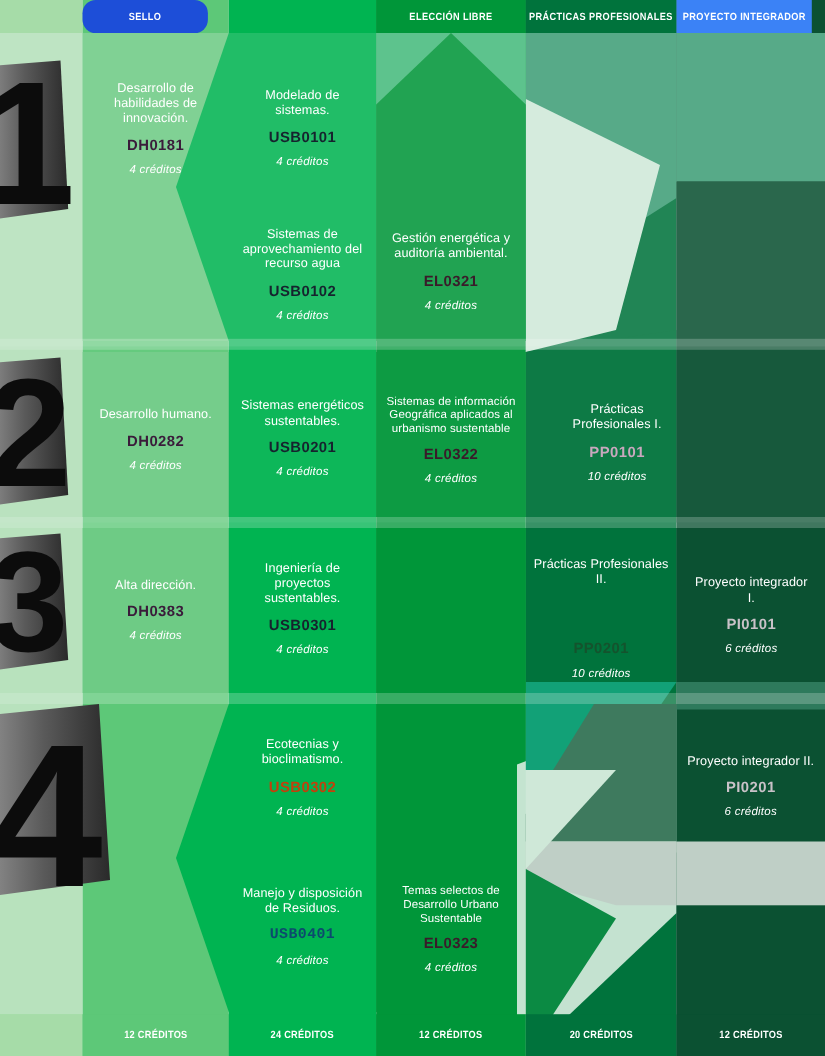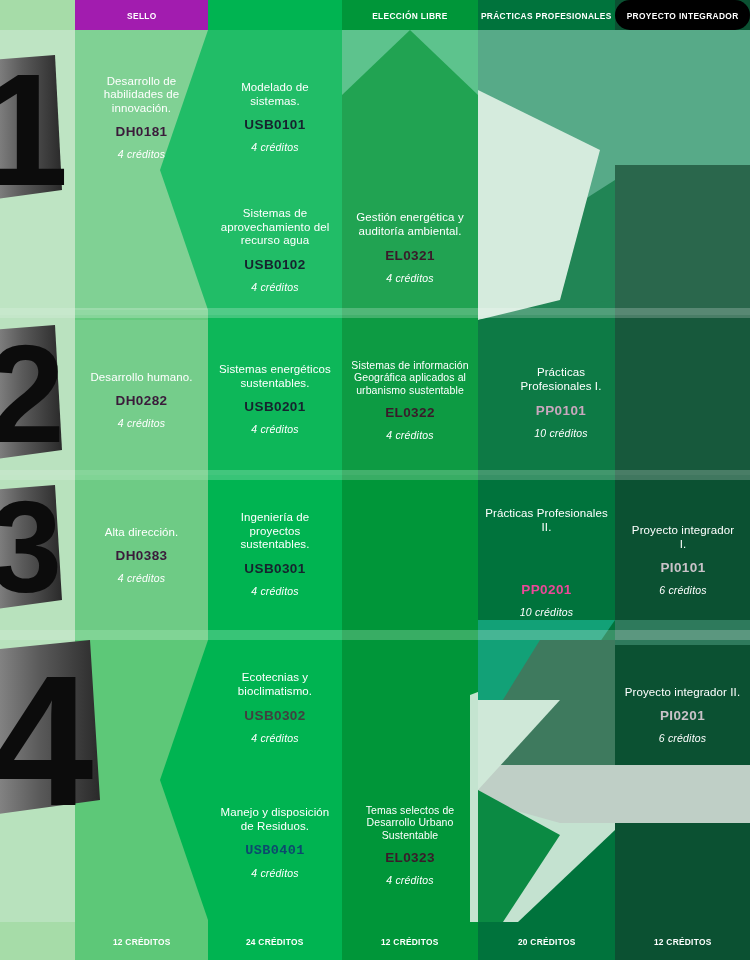--- a/index.html
+++ b/index.html
@@ -154,30 +154,30 @@
     <g>
       <polygon points="-10,650 90,640 100,800 -10,815" fill="url(#extrude)"></polygon>
       <text x="42" y="805" font-family="'Liberation Sans',sans-serif" font-size="185" font-weight="700" fill="#0c0c0c" text-anchor="middle">4</text>
     </g>
   </svg>
 
   <div id="header">
     <div class="hcell" style="left:0;width:75px;background:#A6DCA8;">
       <span></span>
     </div>
-    <div class="hcell" style="left:75px;width:133px;background:#a21caf;">
+    <div class="hcell" style="left:75px;width:114px;background:#1d4ed8;border-radius:12px;">
       <span>SELLO</span>
     </div>
     <div class="hcell" style="left:342px;width:136px;background:#009639;">
       <span>ELECCIÓN LIBRE</span>
     </div>
     <div class="hcell" style="left:478px;width:137px;background:#00733C;">
       <span>PRÁCTICAS PROFESIONALES</span>
     </div>
-    <div class="hcell" style="left:615px;width:135px;background:#000000;border-radius:15px;">
+    <div class="hcell" style="left:615px;width:123px;background:#3b82f6;">
       <span>PROYECTO INTEGRADOR</span>
     </div>
   </div>
 
   <div class="card" style="left:75px;top:55px;width:133px;height:125px;">
     <div class="c-title">Desarrollo de habilidades de innovación.</div>
     <div class="c-code" style="color:#3A1B3A;">DH0181</div>
     <div class="c-cred">4 créditos</div>
   </div>
 
@@ -212,21 +212,21 @@
   </div>
 
   <div class="card" style="left:208px;top:495px;width:134px;height:118px;">
     <div class="c-title">Ingeniería de proyectos sustentables.</div>
     <div class="c-code" style="color:#16232E;">USB0301</div>
     <div class="c-cred">4 créditos</div>
   </div>
 
   <div class="card" style="left:208px;top:655px;width:134px;height:105px;">
     <div class="c-title">Ecotecnias y bioclimatismo.</div>
-    <div class="c-code" style="color:#404040;">USB0302</div>
+    <div class="c-code" style="color:#c2410c;">USB0302</div>
     <div class="c-cred">4 créditos</div>
   </div>
 
   <div class="card" style="left:208px;top:785px;width:134px;height:115px;">
     <div class="c-title">Manejo y disposición de Residuos.</div>
     <div class="c-code" style="color:#0c4a6e;font-family:Liberation Mono, monospace;">USB0401</div>
     <div class="c-cred">4 créditos</div>
   </div>
 
   <div class="card" style="left:342px;top:195px;width:136px;height:105px;">
@@ -248,21 +248,21 @@
   </div>
 
   <div class="card" style="left:478px;top:350px;width:137px;height:105px;padding-left:36px;">
     <div class="c-title">Prácticas Profesionales I.</div>
     <div class="c-code" style="color:#C9A8BE;">PP0101</div>
     <div class="c-cred">10 créditos</div>
   </div>
 
   <div class="card" style="left:478px;top:510px;width:137px;height:105px;">
     <div class="c-title">Prácticas Profesionales II.</div>
-    <div class="c-code" style="color:#ec4899;margin-top:38px;">PP0201</div>
+    <div class="c-code" style="color:#14532d;margin-top:38px;">PP0201</div>
     <div class="c-cred">10 créditos</div>
   </div>
 
   <div class="card" style="left:624px;top:510px;width:118px;height:100px;">
     <div class="c-title">Proyecto integrador I.</div>
     <div class="c-code" style="color:#C9C2C8;">PI0101</div>
     <div class="c-cred">6 créditos</div>
   </div>
 
   <div class="card" style="left:615px;top:665px;width:135px;height:100px;">

